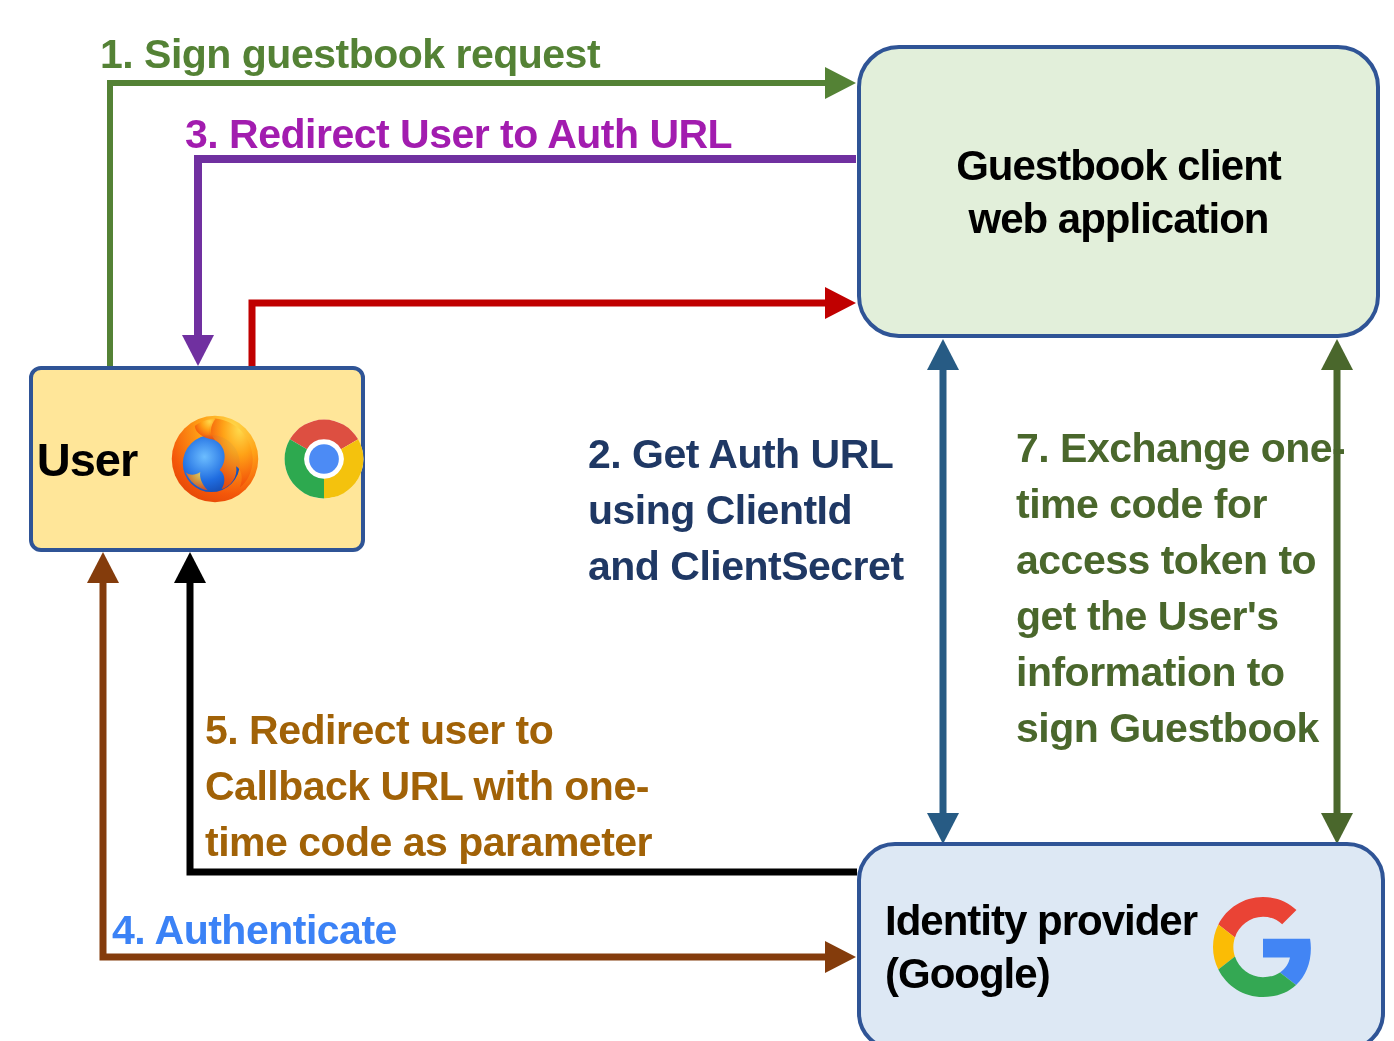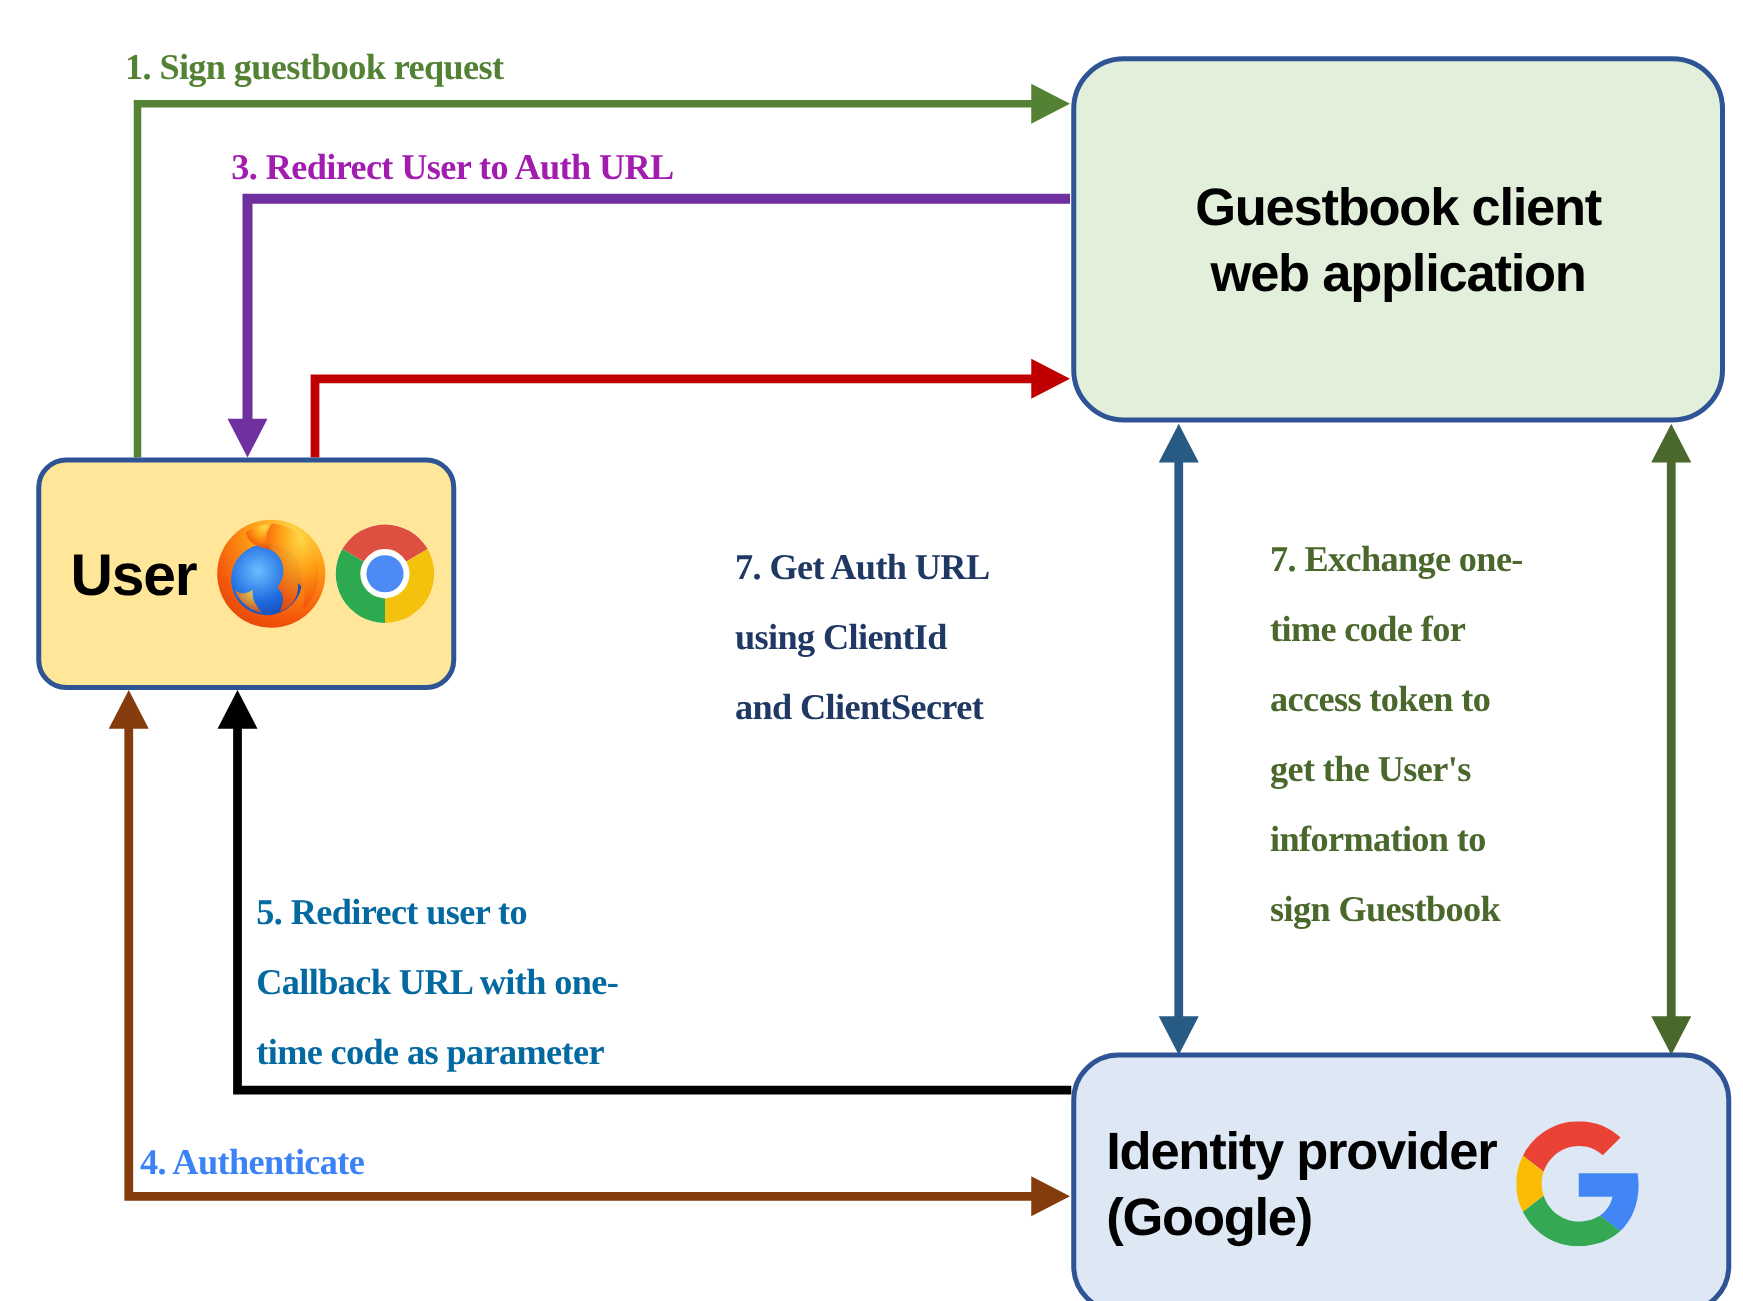--- a/index.html
+++ b/index.html
@@ -6,32 +6,32 @@
   .canvas{
     position:relative;width:1394px;height:1041px;background:#ffffff;
     font-family:"Liberation Sans",sans-serif;overflow:hidden;
   }
   .arrow-layer{position:absolute;left:0;top:0;width:1394px;height:1041px;z-index:1;}
   .node{
     position:absolute;box-sizing:border-box;border:4px solid #0369a1;
     display:flex;align-items:center;justify-content:center;z-index:2;
   }
   #guestbook{left:857px;top:45px;width:523px;height:293px;border-radius:42px;}
-  #user{left:29px;top:366px;width:336px;height:186px;border-radius:24px;gap:2px;padding:0 10px 0 20px;justify-content:flex-end;}
+  #user{left:29px;top:366px;width:336px;height:186px;border-radius:12px;gap:20px;padding:0 10px 0 20px;justify-content:center;}
   #identity{left:857px;top:842px;width:528px;height:209px;border-radius:38px;justify-content:flex-start;padding:0 24px;gap:16px;}
   .node-title{
     font-weight:700;font-size:42px;line-height:53px;color:#000;
     text-align:center;white-space:pre-line;letter-spacing:-1px;
   }
   .node-title.left{text-align:left;}
   .user-label{font-weight:700;font-size:47px;color:#000;letter-spacing:-1px;margin-right:12px;}
   .browser-icon{flex:0 0 auto;display:inline-flex;}
   .step{
-    position:absolute;z-index:3;font-weight:700;font-size:29px;line-height:56px;
-    white-space:pre-line;letter-spacing:-0.5px;font-family:Liberation Serif, serif;
+    position:absolute;z-index:3;font-weight:700;font-size:41px;line-height:56px;
+    white-space:pre-line;letter-spacing:-0.5px;
   }
   .s1{left:100px;top:26px;}
   .s3{left:185px;top:106px;}
   .s6{left:250px;top:186px;}
   .s2{left:588px;top:426px;}
   .s7{left:984px;top:420px;margin-left:32px;}
   .s5{left:205px;top:702px;}
   .s4{left:112px;top:902px;}
 </style>
 </head>
@@ -112,27 +112,27 @@
         <path fill="#EA4335" d="M24 9.5c3.54 0 6.71 1.22 9.21 3.6l6.85-6.85C35.9 2.38 30.47 0 24 0 14.62 0 6.51 5.38 2.56 13.22l7.98 6.19C12.43 13.72 17.74 9.5 24 9.5z"></path>
         <path fill="#4285F4" d="M46.98 24.55c0-1.57-.15-3.09-.38-4.55H24v9.02h12.94c-.58 2.96-2.26 5.48-4.78 7.18l7.73 6c4.51-4.18 7.09-10.36 7.09-17.65z"></path>
         <path fill="#FBBC05" d="M10.53 28.59c-.48-1.45-.76-2.99-.76-4.59s.27-3.14.76-4.59l-7.98-6.19C.92 16.46 0 20.12 0 24c0 3.88.92 7.54 2.56 10.78l7.97-6.19z"></path>
         <path fill="#34A853" d="M24 48c6.48 0 11.93-2.13 15.89-5.81l-7.73-6c-2.15 1.45-4.92 2.3-8.16 2.3-6.26 0-11.57-4.22-13.47-9.91l-7.98 6.19C6.51 42.62 14.62 48 24 48z"></path>
       </svg>
     </span>
   </div>
 
   <div class="step s1" style="color: rgb(84, 130, 53);">1.   Sign guestbook request</div>
   <div class="step s3" style="color: #a21caf;">3.   Redirect User to Auth URL</div>
-  <div class="step s2" style="color: rgb(31, 56, 100);">7.  Get Auth URL
+  <div class="step s2" style="color: rgb(31, 56, 100);">2.  Get Auth URL
 using ClientId
 and ClientSecret</div>
   <div class="step s7" style="color: rgb(74, 103, 44);">7. Exchange one-
 time code for
 access token to
 get the User's
 information to
 sign Guestbook</div>
-  <div class="step s5" style="color: #0369a1;">5. Redirect user to
+  <div class="step s5" style="color: #a16207;">5. Redirect user to
 Callback URL with one-
 time code as parameter</div>
   <div class="step s4" style="color: #3b82f6;">4. Authenticate</div>
 
 </div>
 
 </body></html>

